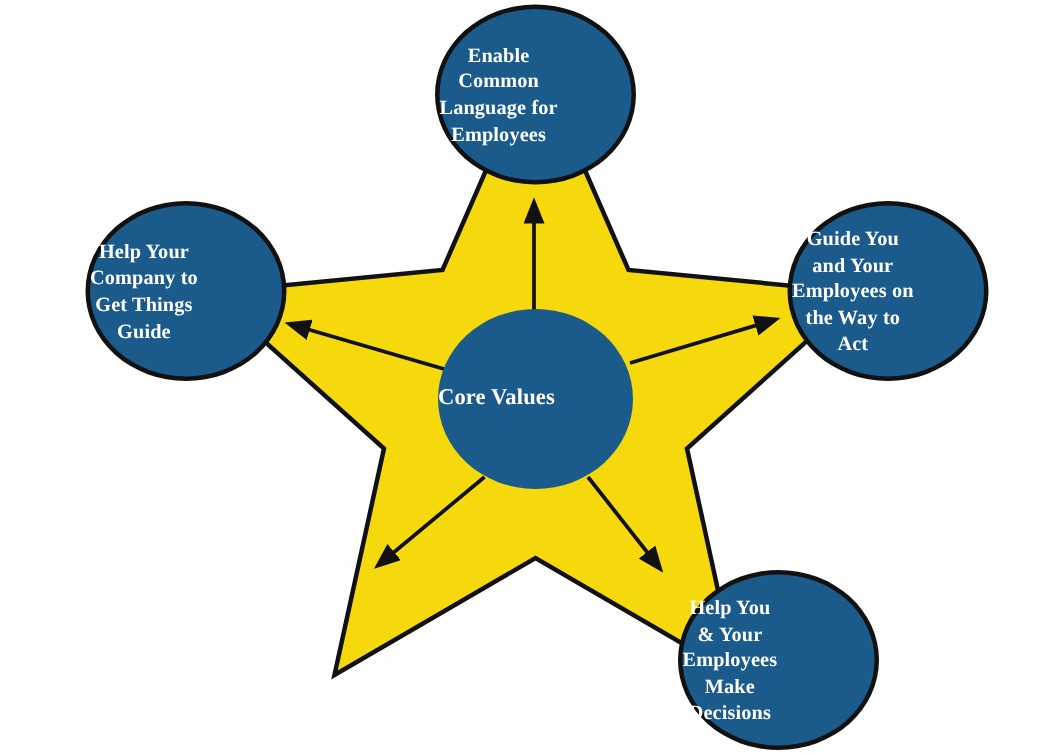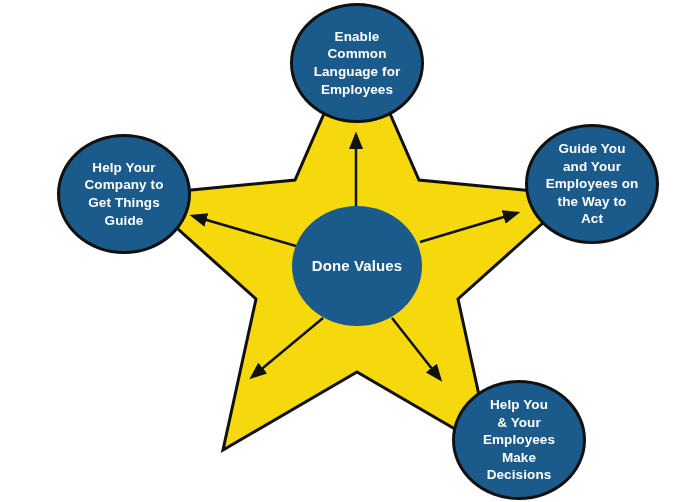--- a/index.html
+++ b/index.html
@@ -37,34 +37,35 @@
     fill: var(--c-outline, #111111);
   }
   .node {
     position: absolute;
     box-sizing: border-box;
     background: var(--c-circle_fill, #1A5B8C);
     border: 3px solid var(--c-outline, #111111);
     border-radius: 50%;
     display: flex;
     align-items: center;
-    justify-content: center;
+    justify-content: flex-start;
     text-align: center;
+    font-family: Liberation Serif, serif;
   }
   .node-label {
     color: var(--c-label_text, #ffffff);
     font-weight: bold;
     font-size: 13.5px;
     line-height: 1.3;
     white-space: pre-line;
     letter-spacing: 0.1px;
   }
   .node-top          { left: 290px; top:   3px; width: 134px; height: 120px; }
   .node-left         { left:  57px; top: 134px; width: 134px; height: 120px; }
-  .node-right        { left: 525px; top: 124px; width: 134px; height: 120px; }
+  .node-right        { left: 525px; top: 134px; width: 134px; height: 120px; }
   .node-bottom-left  { left: 146px; top: 373px; width: 134px; height: 120px; }
   .node-bottom-right { left: 452px; top: 380px; width: 134px; height: 120px; }
   .node-center {
     left: 292px; top: 206px; width: 130px; height: 120px;
     border: none;
   }
   .node-center .node-label {
     font-size: 15px;
   }
 </style>
@@ -114,16 +115,16 @@
 
   <div class="node node-bottom-right">
     <div class="node-label">Help You
 &amp; Your
 Employees
 Make
 Decisions</div>
   </div>
 
   <div class="node node-center">
-    <div class="node-label">Done Values</div>
+    <div class="node-label">Core Values</div>
   </div>
 
 </div>
 
 </body></html>

